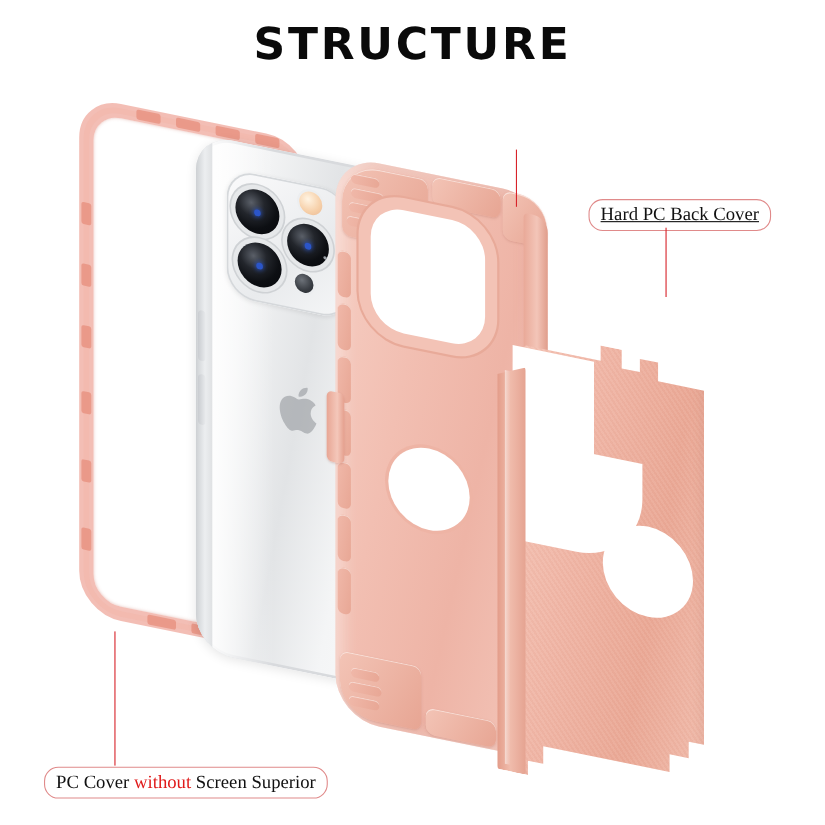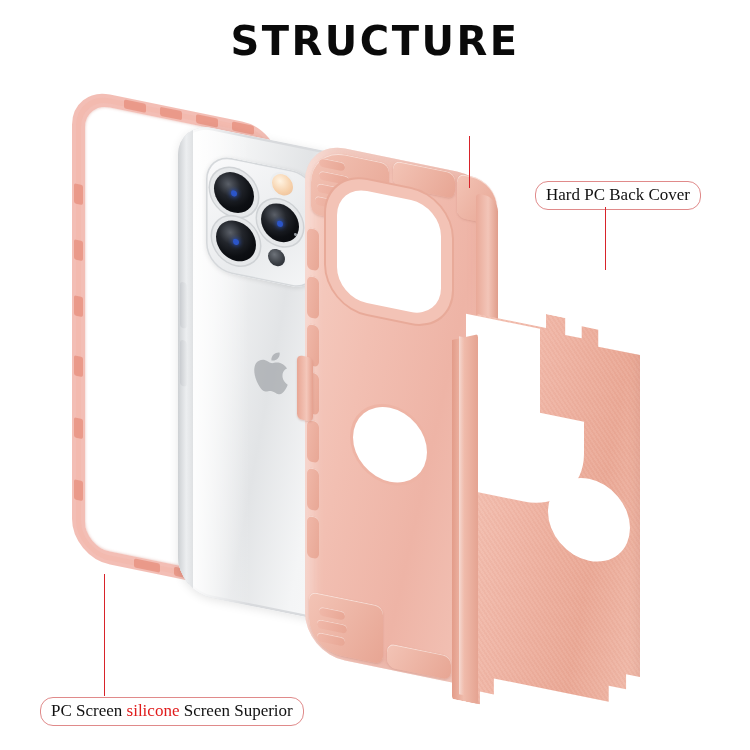--- a/index.html
+++ b/index.html
@@ -303,23 +303,23 @@
     <div class="pc-hole"></div>
 
     <div class="pc-notch-cut" style="left:14px;top:112px;width:74px;height:122px;"></div>
     <div class="pc-notch-cut" style="left:14px;top:196px;width:118px;height:92px;border-radius:0 0 60px 0;"></div>
     <div class="pc-spine"></div>
     <div class="pc-spine-hi"></div>
   </div>
 
   <div class="leader" style="left:469px;top:136px;height:52px;"></div>
 
-  <div class="callout" style="left:535px;top:181px;">
+  <div class="callout" style="left:535px;top:181px;text-decoration:underline;">
     <span>Hard PC Back Cover</span>
   </div>
   <div class="leader" style="left:605px;top:207px;height:63px;"></div>
 
   <div class="callout" style="left:40px;top:697px;">
-    <span>PC Screen </span><span class="hl">silicone</span><span> Screen Superior</span>
+    <span>PC Cover </span><span class="hl">without</span><span> Screen Superior</span>
   </div>
   <div class="leader" style="left:104px;top:574px;height:122px;"></div>
 
 </div>
 
 </body></html>

